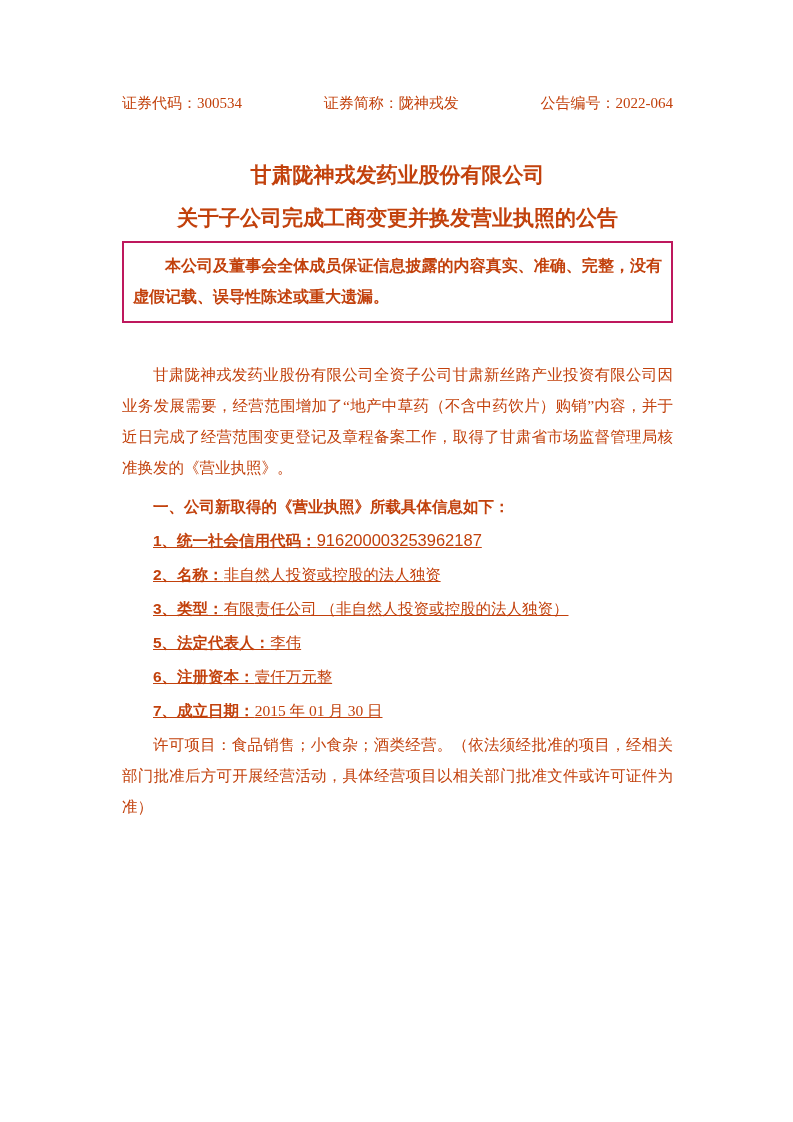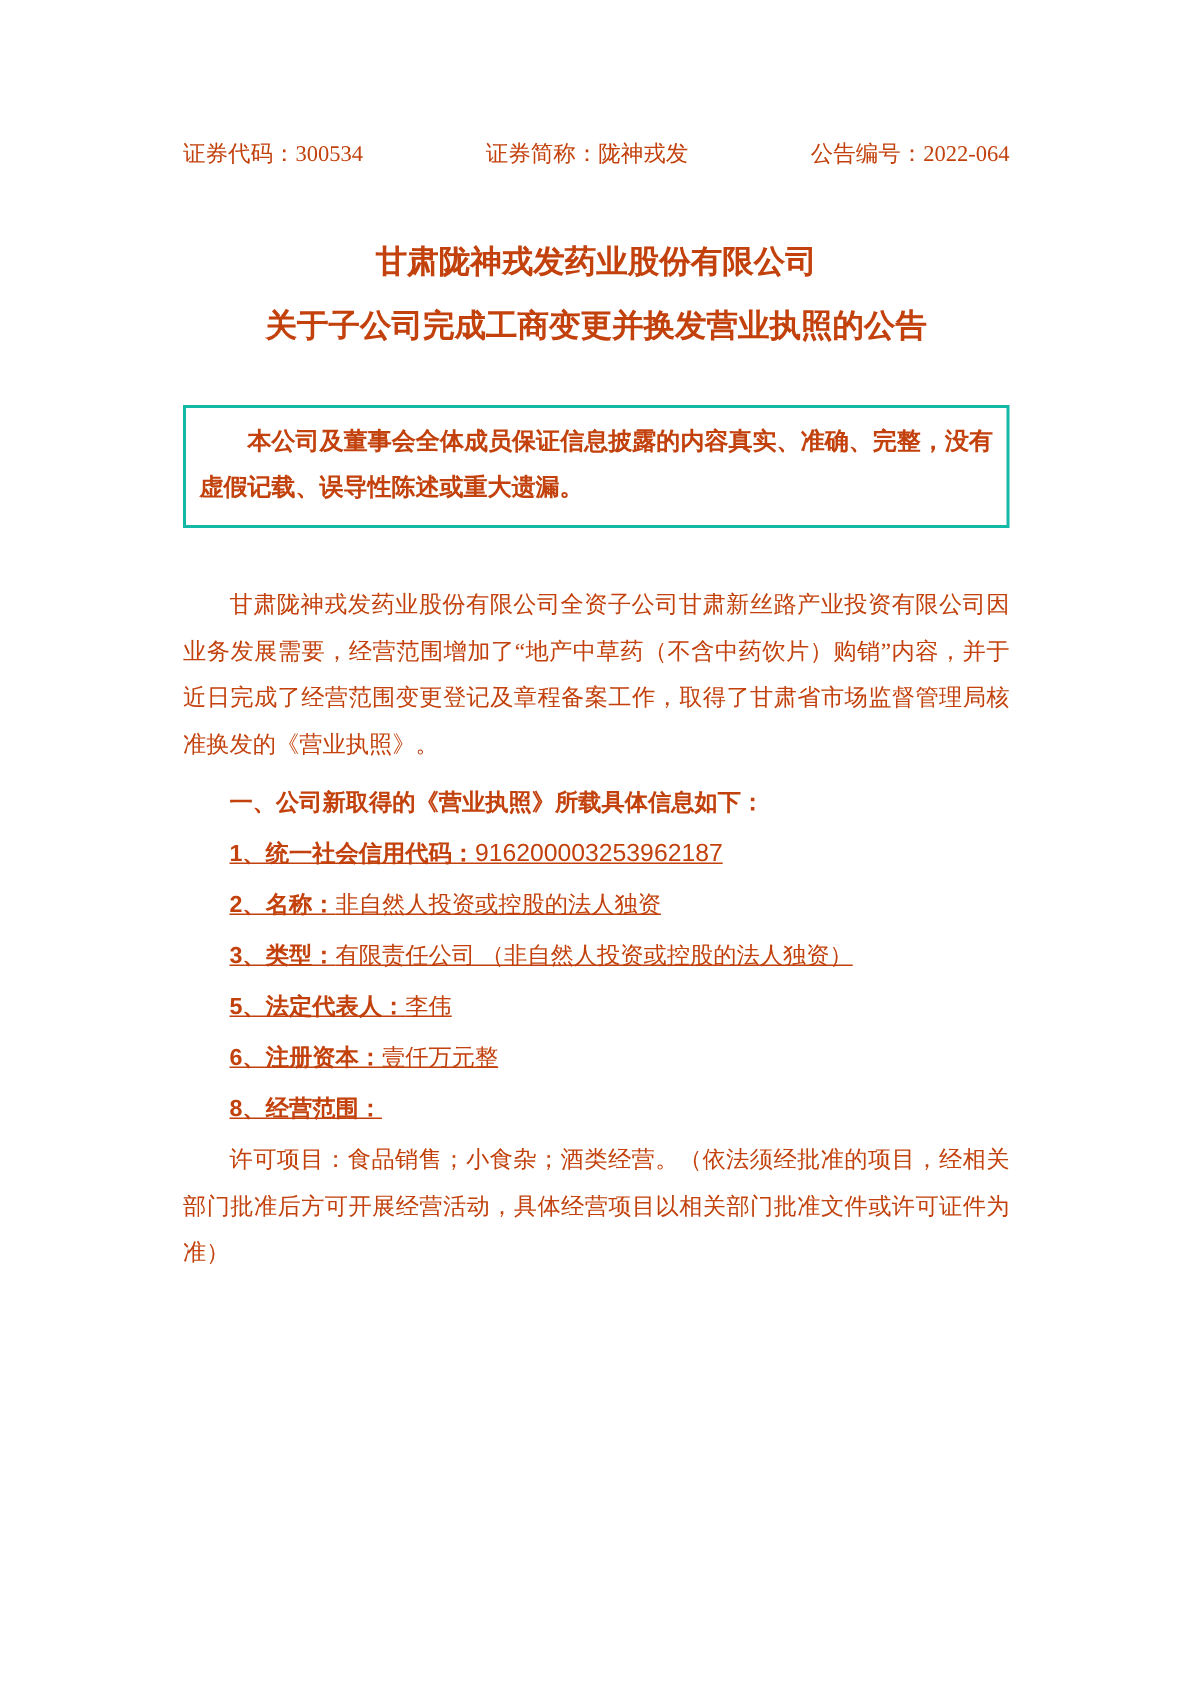--- a/index.html
+++ b/index.html
@@ -28,22 +28,21 @@
   }
   .doc-title {
     margin-top: 42px;
     text-align: center;
     font-family: Liberation Mono, monospace;
     font-weight: bold;
     font-size: 21px;
     line-height: 43px;
   }
   .statement-box {
-    margin-top: 29px;
-    border: 2px solid #14b8a6;
+    border: 2px solid #be185d;
     padding: 7px 9px 9px 9px;
   }
   .statement-box p {
     font-family: "Liberation Sans", sans-serif;
     font-weight: bold;
     font-size: 16px;
     line-height: 31px;
     text-indent: 2em;
     text-align: justify;
   }
@@ -104,21 +103,21 @@
 
       <p class="para indent item"><span class="label">2、名称：</span><span>非自然人投资或控股的法人独资</span></p>
 
       <p class="para indent item"><span class="label">3、类型：</span><span>有限责任公司 （非自然人投资或控股的法人独资）</span></p>
 
 
       <p class="para indent item"><span class="label">5、法定代表人：</span><span>李伟</span></p>
 
       <p class="para indent item"><span class="label">6、注册资本：</span><span>壹仟万元整</span></p>
 
+      <p class="para indent item"><span class="label">7、成立日期：</span><span>2015 年 01 月 30 日</span></p>
 
-      <p class="para indent item"><span class="label">8、经营范围：</span><span></span></p>
 
       <p class="para indent">许可项目：食品销售；小食杂；酒类经营。（依法须经批准的项目，经相关部门批准后方可开展经营活动，具体经营项目以相关部门批准文件或许可证件为准）</p>
 
 
     </div>
   </div>
 </div>
 
 </body></html>

